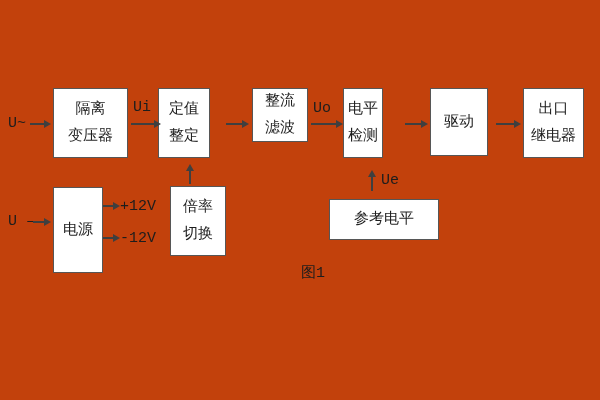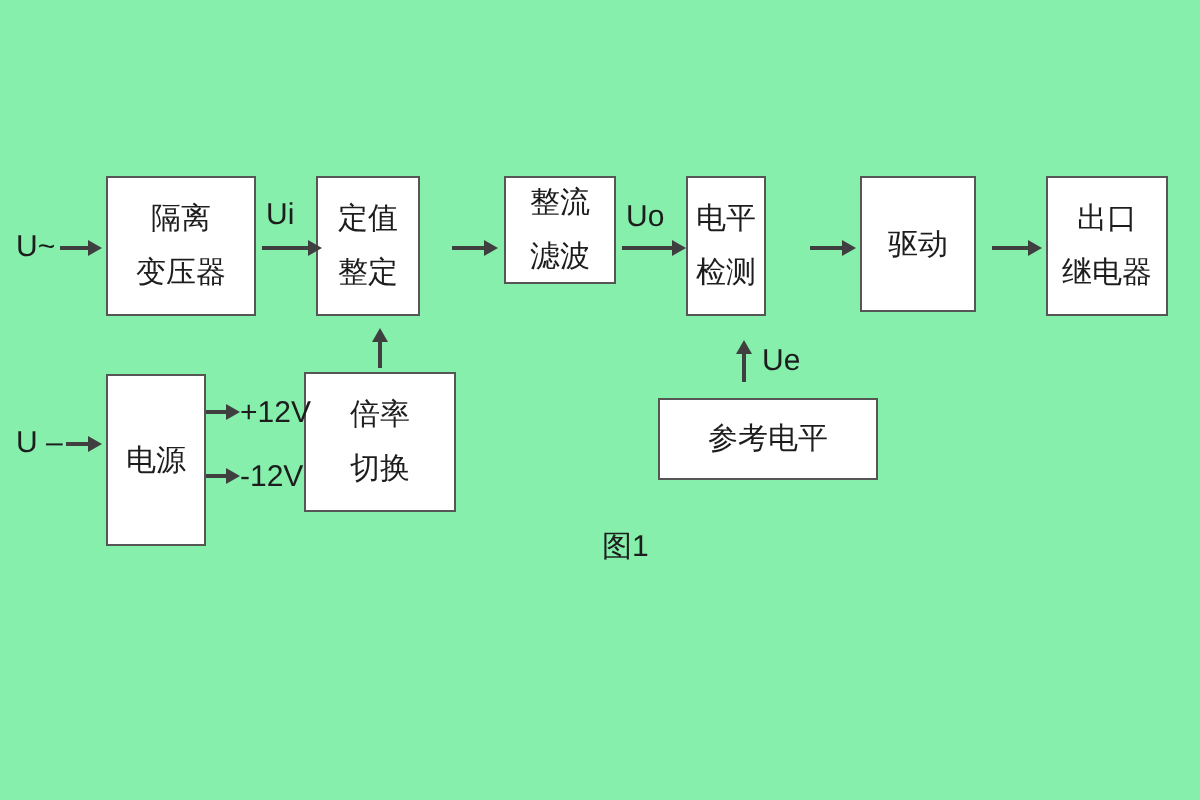--- a/index.html
+++ b/index.html
@@ -1,20 +1,20 @@
 <!DOCTYPE html>
 <html><head>
 <meta charset="utf-8">
 <style>
   html,body{margin:0;padding:0;background:#ffffff;}
   .stage{
     position:relative;
     width:600px;height:400px;
-    background:#86efac;
-    font-family:Liberation Sans, sans-serif;
+    background:#c2410c;
+    font-family:Liberation Mono, monospace;
     color:#1a1a1a;
     overflow:hidden;
   }
   .box{
     position:absolute;
     border:1.5px solid #565656;
     background:#ffffff;
     display:flex;
     flex-direction:column;
     align-items:center;
@@ -95,21 +95,21 @@
 
   <div class="box" style="left:523px;top:88px;width:61px;height:70px">
     <span>出口</span>
     <span>继电器</span>
   </div>
 
   <div class="box" style="left:53px;top:187px;width:50px;height:86px">
     <span>电源</span>
   </div>
 
-  <div class="box" style="left:152px;top:186px;width:76px;height:70px">
+  <div class="box" style="left:170px;top:186px;width:56px;height:70px">
     <span>倍率</span>
     <span>切换</span>
   </div>
 
   <div class="box" style="left:329px;top:199px;width:110px;height:41px">
     <span>参考电平</span>
   </div>
 
   <span class="lbl" style="left:8px;top:116px">U~</span>
 

